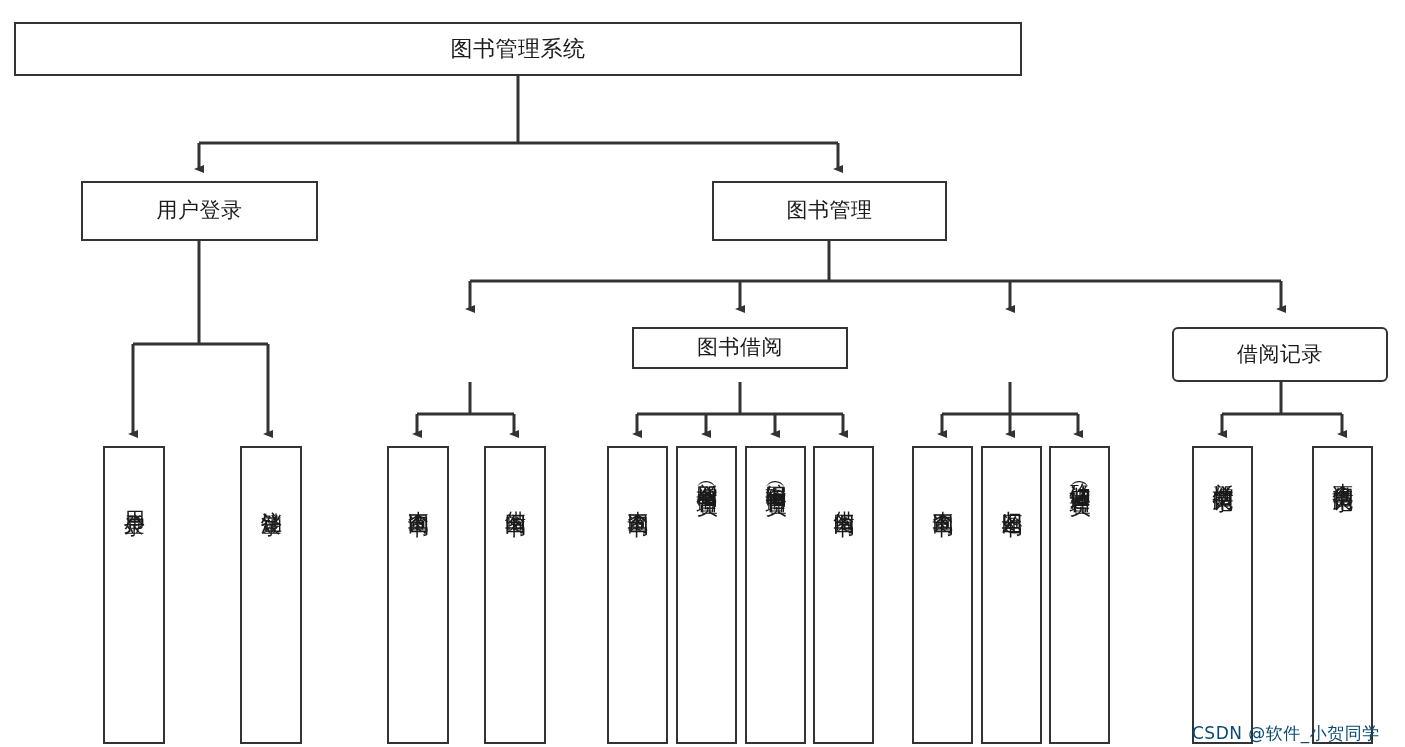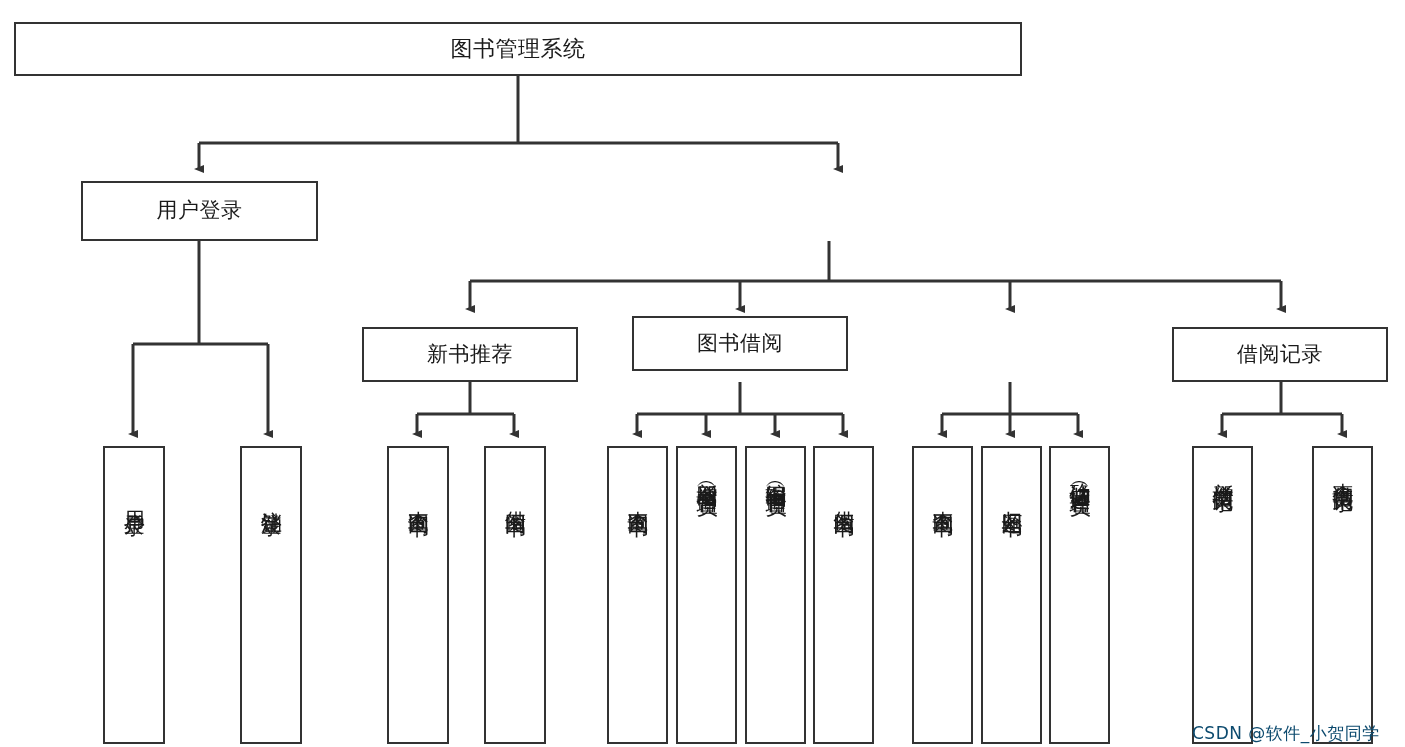--- a/index.html
+++ b/index.html
@@ -133,31 +133,31 @@
   </svg>
 
   <div class="node node-h node-root" style="left:14px; top:13px; width:1008px; height:54px;">
     <span>图书管理系统</span>
   </div>
 
   <div class="node node-h" style="left:81px; top:172px; width:237px; height:60px;">
     <span>用户登录</span>
   </div>
 
-
-  <div class="node node-h" style="left:362px; top:318px; width:216px; height:55px;">
-    <span>新书推荐</span>
-  </div>
-
-  <div class="node node-h" style="left:632px; top:307px; width:216px; height:55px;">
+  <div class="node node-h" style="left:712px; top:172px; width:235px; height:60px;">
+    <span>图书管理</span>
+  </div>
+
+
+  <div class="node node-h" style="left:632px; top:318px; width:216px; height:42px;">
     <span>图书借阅</span>
   </div>
 
 
-  <div class="node node-h" style="left:1172px; top:318px; width:216px; height:55px;">
+  <div class="node node-h" style="left:1172px; top:318px; width:216px; height:55px;border-radius:6px;">
     <span>借阅记录</span>
   </div>
 
   <div class="node node-v" style="left:103px; top:437px; width:62px; height:298px;">
     <span>用户登录</span>
   </div>
 
   <div class="node node-v" style="left:240px; top:437px; width:62px; height:298px;">
     <span>注销登录</span>
   </div>

